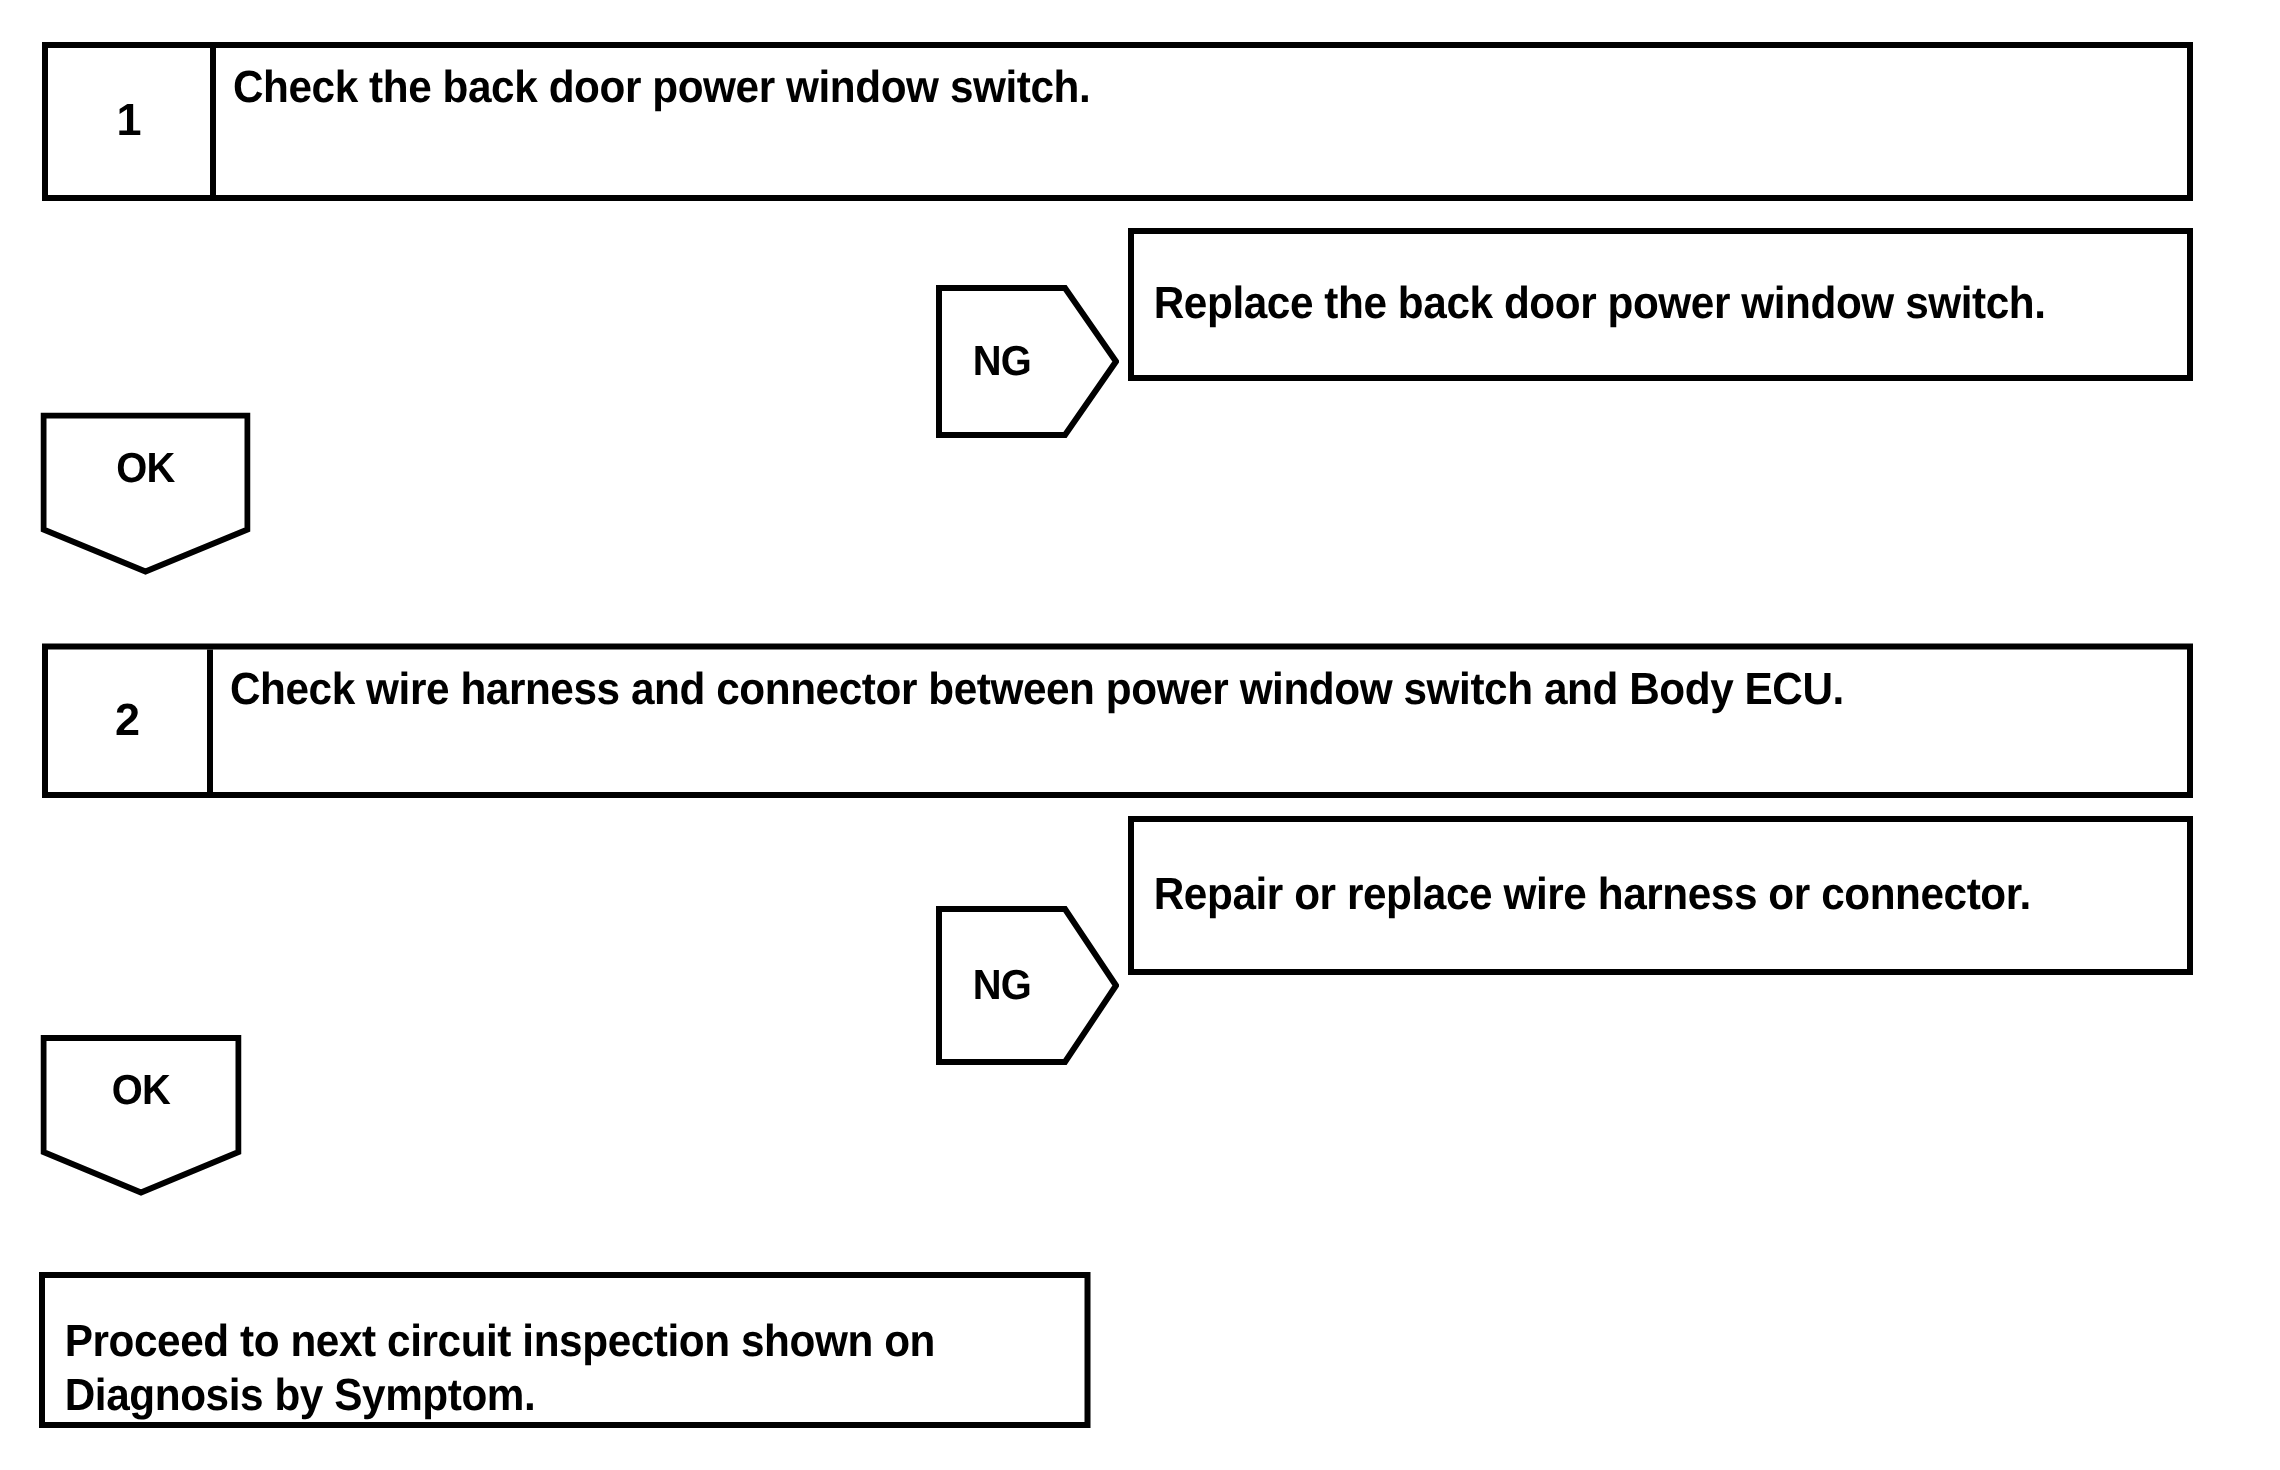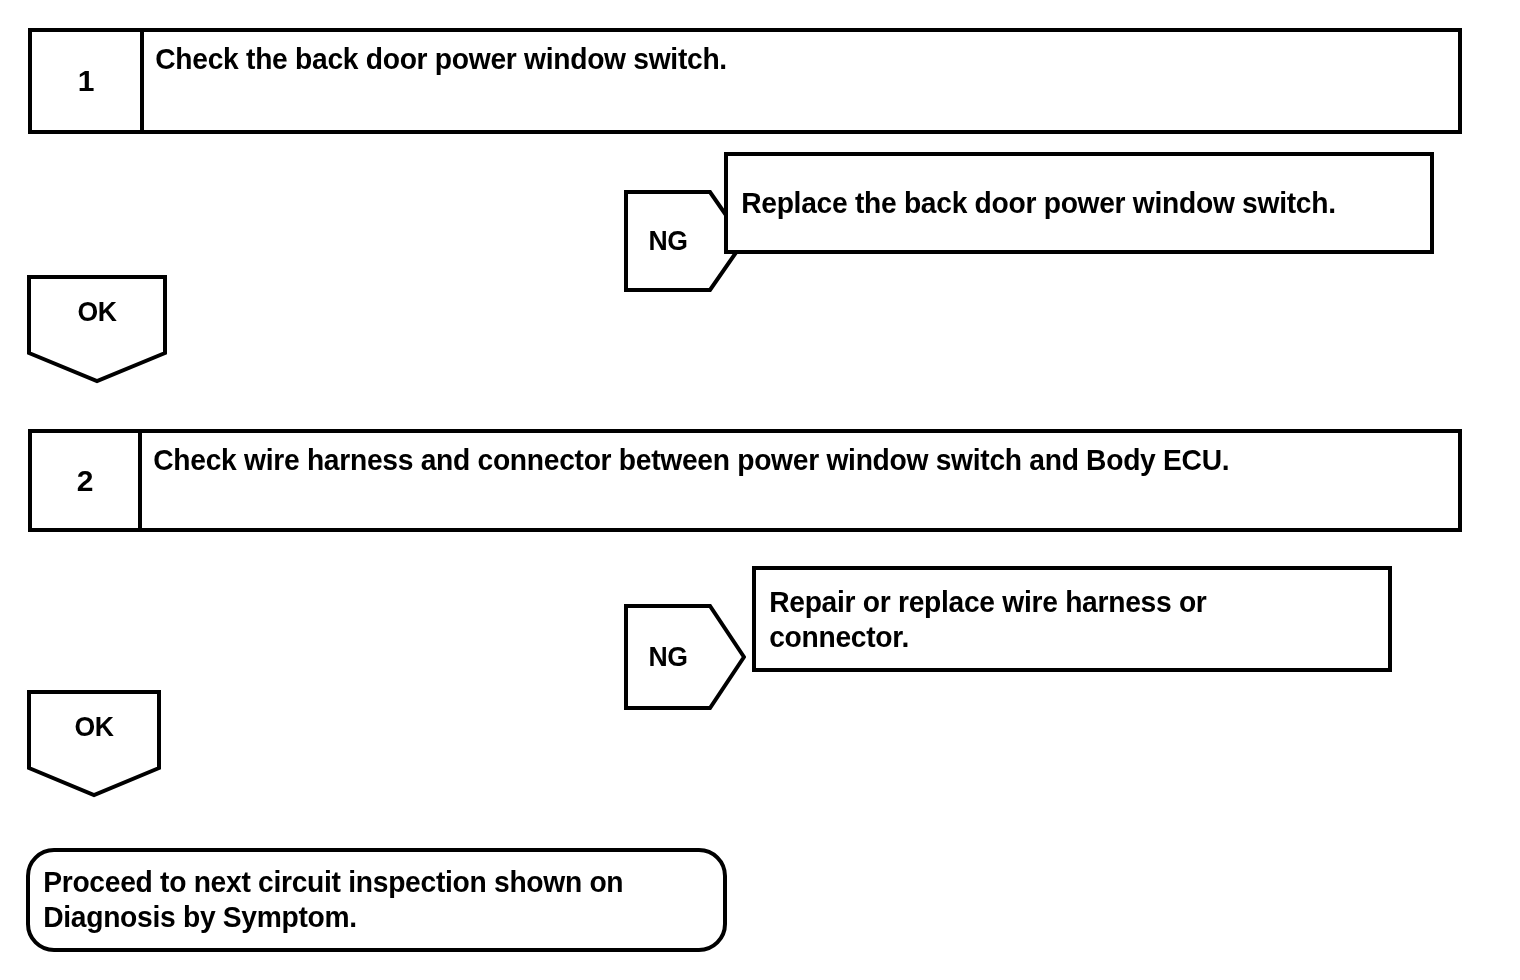--- a/index.html
+++ b/index.html
@@ -65,22 +65,21 @@
     font-weight: bold;
     font-size: 30px;
     line-height: 1.18;
     color: #000000;
     letter-spacing: -0.3px;
     transform: scaleX(0.94);
     transform-origin: left center;
     white-space: pre-line;
   }
   .result-box.multiline {
-    align-items: flex-start;
-    border-radius: 28px;
+    align-items: flex-end;
   }
   .result-box.multiline .result-text {
     padding-top: 12px;
     transform-origin: left top;
   }
 
   
   .ng-arrow {
     position: absolute;
     margin-top: 38px;
@@ -142,21 +141,21 @@
     <div class="step-text">Check the back door power window switch.</div>
   </div>
 
   <div class="ng-arrow" style="left:624px; top:152px; width:122px; height:102px;">
     <svg viewBox="0 0 122 102" preserveAspectRatio="none">
       <polygon points="2,2 86,2 120,51 86,100 2,100" fill="#ffffff" stroke="#000000" stroke-width="4" stroke-linejoin="miter"></polygon>
     </svg>
     <div class="ng-label">NG</div>
   </div>
 
-  <div class="result-box" style="left:724px; top:152px; width:710px; height:102px;">
+  <div class="result-box" style="left:752px; top:152px; width:710px; height:102px;">
     <div class="result-text">Replace the back door power window switch.</div>
   </div>
 
   <div class="ok-arrow" style="left:27px; top:275px; width:140px; height:109px;">
     <svg viewBox="0 0 140 109" preserveAspectRatio="none">
       <polygon points="2,2 138,2 138,78 70,106 2,78" fill="#ffffff" stroke="#000000" stroke-width="4" stroke-linejoin="miter"></polygon>
     </svg>
     <div class="ok-label">OK</div>
   </div>
 
@@ -165,21 +164,21 @@
     <div class="step-text">Check wire harness and connector between power window switch and Body ECU.</div>
   </div>
 
   <div class="ng-arrow" style="left:624px; top:566px; width:122px; height:106px;">
     <svg viewBox="0 0 122 106" preserveAspectRatio="none">
       <polygon points="2,2 86,2 120,53 86,104 2,104" fill="#ffffff" stroke="#000000" stroke-width="4" stroke-linejoin="miter"></polygon>
     </svg>
     <div class="ng-label">NG</div>
   </div>
 
-  <div class="result-box" style="left:752px; top:566px; width:640px; height:106px;">
+  <div class="result-box" style="left:752px; top:544px; width:710px; height:106px;">
     <div class="result-text">Repair or replace wire harness or connector.</div>
   </div>
 
   <div class="ok-arrow" style="left:27px; top:690px; width:134px; height:108px;">
     <svg viewBox="0 0 134 108" preserveAspectRatio="none">
       <polygon points="2,2 132,2 132,78 67,105 2,78" fill="#ffffff" stroke="#000000" stroke-width="4" stroke-linejoin="miter"></polygon>
     </svg>
     <div class="ok-label">OK</div>
   </div>
 

